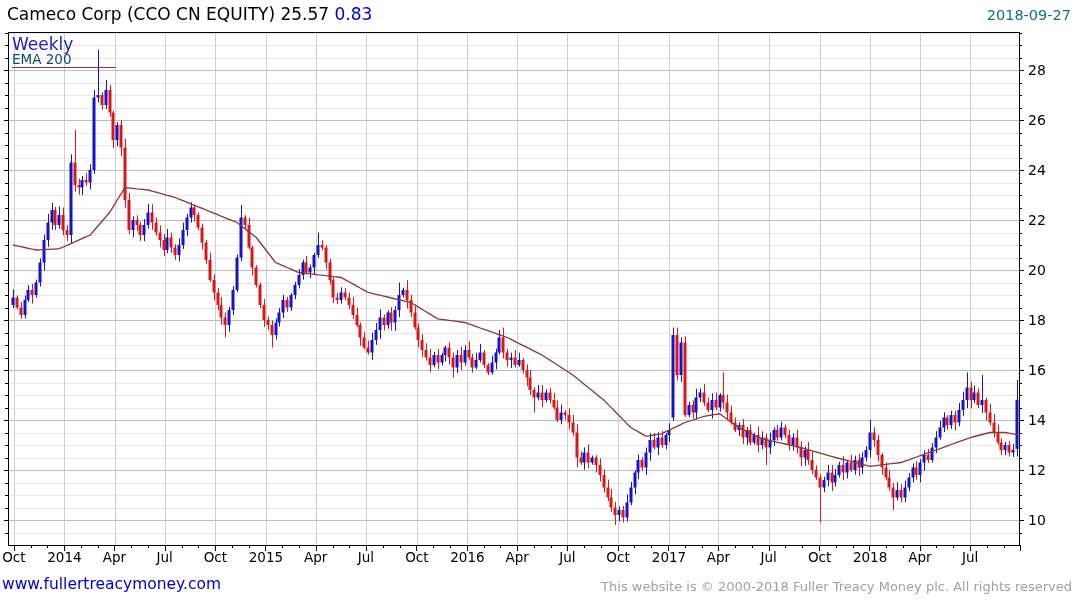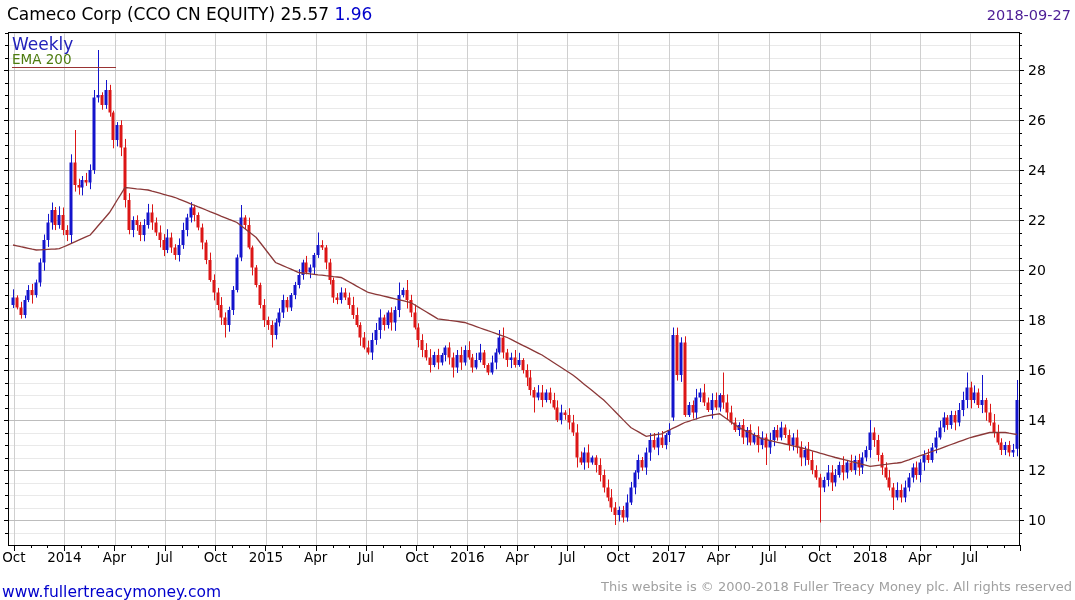--- a/index.html
+++ b/index.html
@@ -2,32 +2,32 @@
 <html><head>
 <meta charset="utf-8">
 <style>
   html,body{margin:0;padding:0;}
   body{
     width:1075px;height:600px;position:relative;overflow:hidden;
     background:#ffffff;font-family:"DejaVu Sans","Liberation Sans",sans-serif;
   }
   #title-bar{position:absolute;left:7px;top:4px;font-size:17px;color:#000;white-space:nowrap;}
   #title-bar .chg{color:#0000cc;}
-  #chart-date{position:absolute;right:4px;top:7px;font-size:14.5px;color:#4c1d95;}
+  #chart-date{position:absolute;right:4px;top:7px;font-size:14.5px;color:#0f766e;}
   #legend-weekly{position:absolute;left:12px;top:34px;font-size:17px;color:#2222bb;}
-  #legend-ema{position:absolute;left:12px;top:51px;font-size:13.5px;color:#4d7c0f;}
+  #legend-ema{position:absolute;left:12px;top:51px;font-size:13.5px;color:#0c4a6e;}
   #legend-ema-line{position:absolute;left:12px;top:67px;width:104px;height:1px;background:#993333;}
   #chart-svg{position:absolute;left:0;top:0;}
-  #footer-link{position:absolute;left:2px;top:575px;font-size:15.5px;color:#0000cc;text-decoration:none;margin-top:8px;}
+  #footer-link{position:absolute;left:2px;top:575px;font-size:15.5px;color:#0000cc;text-decoration:none;}
   #footer-copy{position:absolute;right:3px;top:579px;font-size:13px;color:#a0a0a0;white-space:nowrap;}
 </style>
 </head>
 <body>
 
-<div id="title-bar"><span><span>Cameco Corp (CCO CN EQUITY)</span>&nbsp;<span>25.57</span></span>&nbsp;<span class="chg">1.96</span></div>
+<div id="title-bar"><span><span>Cameco Corp (CCO CN EQUITY)</span>&nbsp;<span>25.57</span></span>&nbsp;<span class="chg">0.83</span></div>
 
 <div id="chart-date">2018-09-27</div>
 
 <svg id="chart-svg" width="1075" height="572">
     <g>
       <line x1="8" y1="533.5" x2="1019" y2="533.5" stroke="#e9e9e9" stroke-width="1"></line>
       <line x1="8" y1="508.5" x2="1019" y2="508.5" stroke="#e9e9e9" stroke-width="1"></line>
       <line x1="8" y1="495.5" x2="1019" y2="495.5" stroke="#e9e9e9" stroke-width="1"></line>
       <line x1="8" y1="483.5" x2="1019" y2="483.5" stroke="#e9e9e9" stroke-width="1"></line>
       <line x1="8" y1="458.5" x2="1019" y2="458.5" stroke="#e9e9e9" stroke-width="1"></line>

